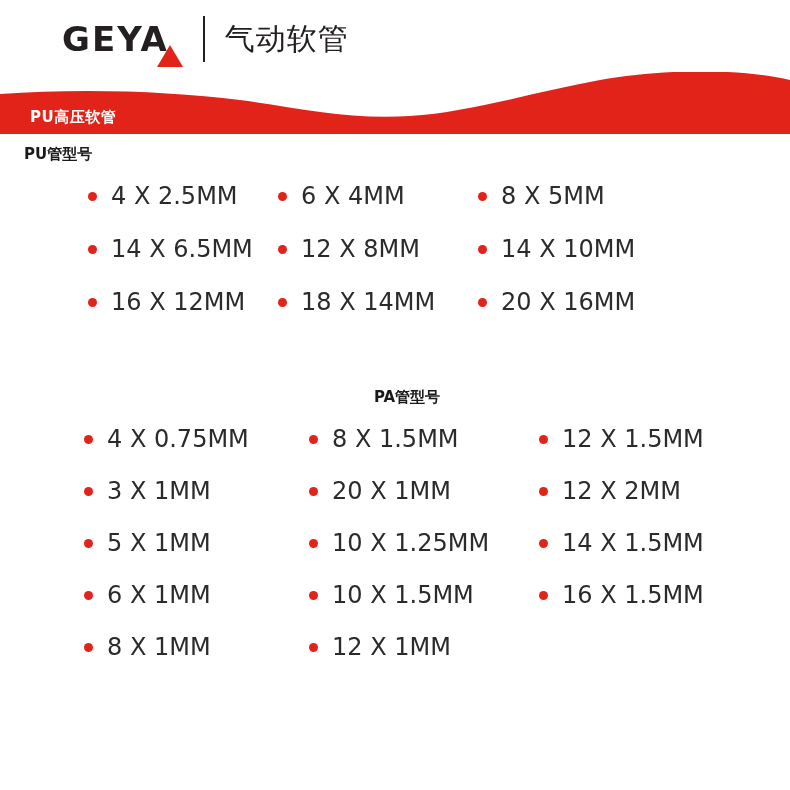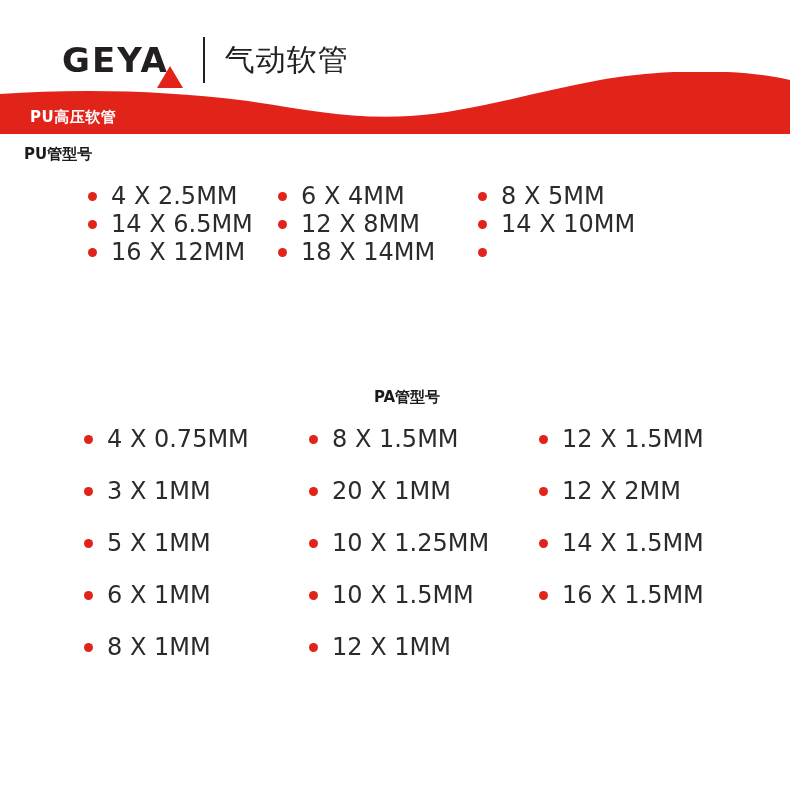--- a/index.html
+++ b/index.html
@@ -24,21 +24,21 @@
   .header {
     position: absolute;
     left: 0;
     top: 0;
     width: 790px;
     height: 92px;
   }
   .brand {
     position: absolute;
     left: 62px;
-    top: 37px;
+    top: 16px;
     display: flex;
     align-items: center;
   }
   .brand-logo {
     position: relative;
     font-size: 34px;
     font-weight: bold;
     letter-spacing: 2px;
     color: #231f20;
     font-family: "DejaVu Sans", sans-serif;
@@ -121,20 +121,21 @@
     border-radius: 50%;
     background: #e2231a;
     margin-right: 14px;
     flex: 0 0 auto;
   }
 
   
   #pu-section { top: 145px; }
   #pu-grid {
     grid-template-columns: 190px 200px 200px;
+    row-gap: 25px;
     margin-left: 88px;
     text-align: center;
   }
 
   
   #pa-section { top: 388px; text-align: center; }
   #pa-grid {
     grid-template-columns: 225px 230px 200px;
     row-gap: 24px;
     margin-left: 84px;
@@ -194,20 +195,21 @@
       <div class="item">
           <span class="bullet"></span>
           <span>16 X 12MM</span>
         </div>
       <div class="item">
           <span class="bullet"></span>
           <span>18 X 14MM</span>
         </div>
       <div class="item">
           <span class="bullet"></span>
+          <span>20 X 16MM</span>
         </div>
     </div>
   </div>
 
   <div class="section" id="pa-section">
     <div class="section-title">PA管型号</div>
     <div class="grid" id="pa-grid">
       <div class="item">
           <span class="bullet"></span>
           <span>4 X 0.75MM</span>

